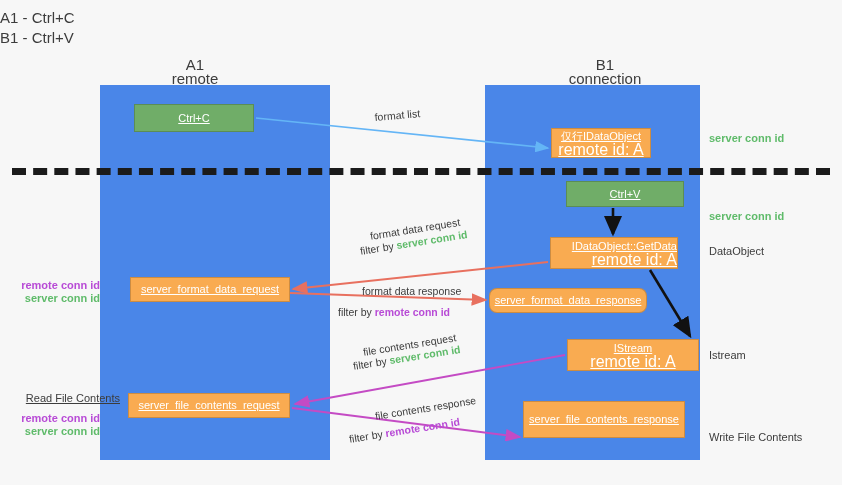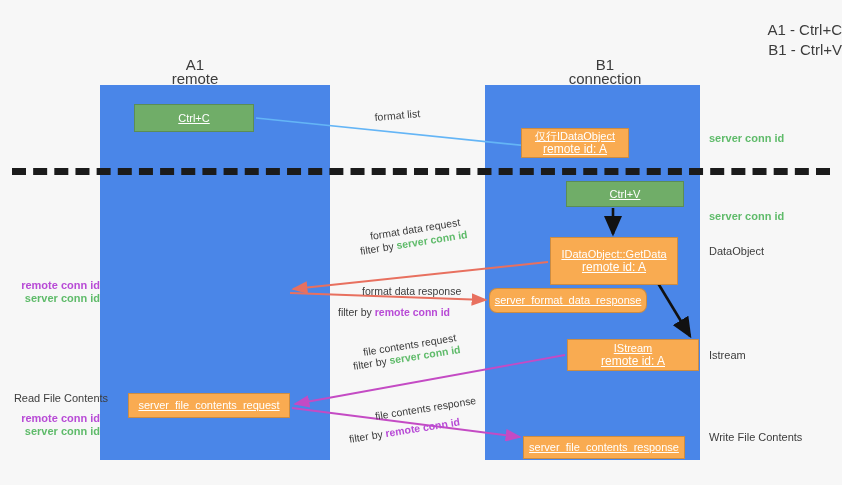--- a/index.html
+++ b/index.html
@@ -18,23 +18,23 @@
   #stage {
     position: absolute;
     left: 0; top: 0;
     width: 842px;
     height: 485px;
   }
   .abs { position: absolute; }
 
   
   #title-block {
-    left: 0; top: 20px;
+    left: 0; top: 8px;
     width: 842px;
-    text-align: right;
+    text-align: left;
     font-size: 15px;
     line-height: 20px;
     color: #3c3c3c;
   }
 
   
   .col-head {
     text-align: center;
     font-size: 15px;
     line-height: 14px;
@@ -61,50 +61,50 @@
     justify-content: center;
     text-align: center;
     color: #ffffff;
     font-size: 11px;
     line-height: 13px;
     border: 1px solid rgba(0,0,0,0.18);
     text-decoration: underline;
   }
   .node.green { background: #6aa84f; background: #70ad68; }
   .node.orange { background: #f9ab51; }
-  .node .l2 { font-size: 12px; }
+  .node .l2 { font-size: 16px; }
 
   #node-ctrl-c   { left: 134px; top: 104px; width: 120px; height: 28px; }
   #node-ctrl-v   { left: 554px; top: 181px; width: 118px; height: 26px; margin-left: 12px; }
-  #node-idataobject      { left: 521px; top: 128px; width: 108px; height: 30px; }
-  #node-getdata          { left: 550px; top: 237px; width: 128px; height: 48px; }
+  #node-idataobject      { left: 551px; top: 128px; width: 100px; height: 30px; }
+  #node-getdata          { left: 550px; top: 237px; width: 128px; height: 32px; align-items: flex-end; }
   #node-istream          { left: 567px; top: 339px; width: 132px; height: 32px; }
   #node-fmt-req  { left: 130px; top: 277px; width: 160px; height: 25px; }
   #node-fmt-res  { left: 489px; top: 288px; width: 158px; height: 25px; border-radius: 8px; }
   #node-file-req { left: 128px; top: 393px; width: 162px; height: 25px; }
-  #node-file-res { left: 523px; top: 436px; width: 162px; height: 23px; }
+  #node-file-res { left: 523px; top: 401px; width: 162px; height: 37px; }
 
   
   #divider {
     left: 12px; top: 168px;
     width: 818px; height: 0;
     border-top: 7px dashed #1b1b1b;
   }
 
   
   .side-label {
     font-size: 11px;
     line-height: 13px;
   }
   .c-remote { color: #b84bd6; font-weight: bold; }
   .c-server { color: #5fbb6a; font-weight: bold; }
   .c-plain  { color: #3c3c3c; text-align: center; }
 
   #label-left-fmt   { left: 8px;  top: 279px; width: 92px; text-align: right; }
-  #label-left-read  { left: 2px;  top: 392px; width: 118px; text-align: center; }
+  #label-left-read  { left: 2px;  top: 392px; width: 118px; text-align: right; text-decoration: underline; }
   #label-left-file  { left: 8px;  top: 412px; width: 92px; text-align: right; }
 
   #label-right-1 { left: 709px; top: 132px; }
   #label-right-2 { left: 709px; top: 210px; }
   #label-right-3 { left: 709px; top: 245px; }
   #label-right-4 { left: 709px; top: 349px; }
   #label-right-5 { left: 709px; top: 431px; }
 
   
   .edge-note {
@@ -202,20 +202,23 @@
   <div class="abs node orange" id="node-getdata">
     <div>IDataObject::GetData</div>
     <div class="l2">remote id: A</div>
   </div>
 
   <div class="abs node orange" id="node-istream">
     <div>IStream</div>
     <div class="l2">remote id: A</div>
   </div>
 
+  <div class="abs node orange" id="node-fmt-req">
+    <div>server_format_data_request</div>
+  </div>
 
   <div class="abs node orange" id="node-fmt-res">
     <div>server_format_data_response</div>
   </div>
 
   <div class="abs node orange" id="node-file-req">
     <div>server_file_contents_request</div>
   </div>
 
   <div class="abs node orange" id="node-file-res">

